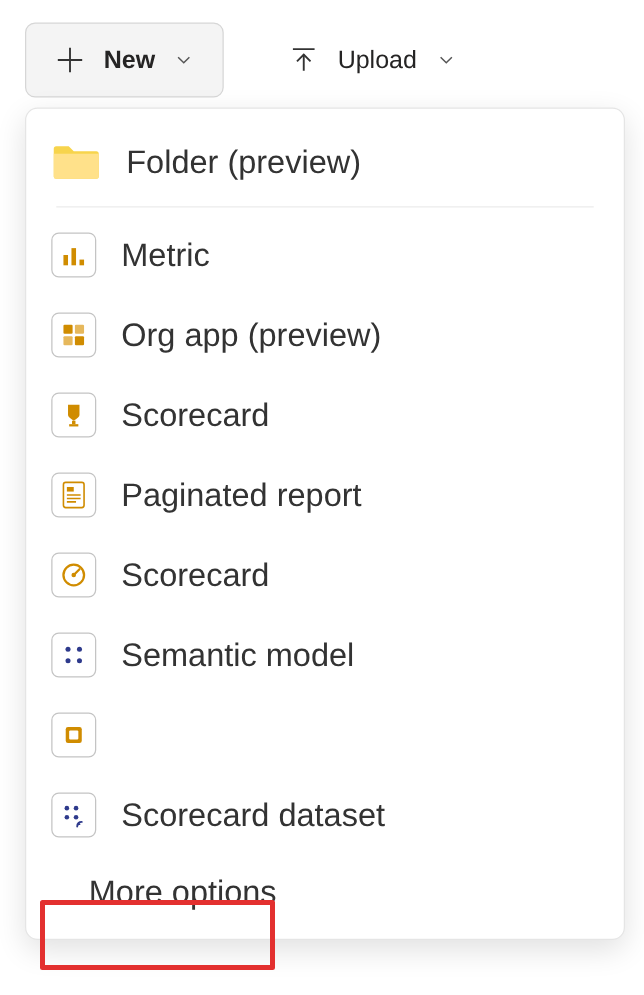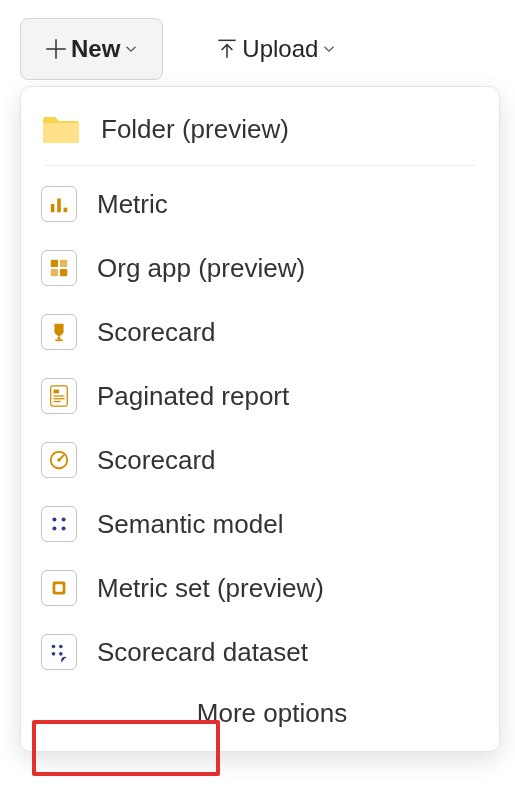--- a/index.html
+++ b/index.html
@@ -13,22 +13,22 @@
     }
     .toolbar {
       display: flex;
       align-items: center;
       gap: 28px;
       padding: 18px 20px 0 20px;
     }
     .btn {
       display: inline-flex;
       align-items: center;
-      gap: 2px;
-      font-size: 24px;
+      gap: 14px;
+      font-size: 20px;
       color: #252424;
       padding: 16px 22px;
       border-radius: 8px;
       cursor: pointer;
       background: transparent;
       border: 1px solid transparent;
     }
     .btn.primary {
       background: #f4f4f4;
       border: 1px solid #d6d6d6;
@@ -56,21 +56,20 @@
       padding: 14px 20px;
       font-size: 26px;
       color: #333;
       cursor: pointer;
     }
     .menu-item.more {
       padding: 14px 26px 14px 50px;
       font-size: 26px;
       color: #333;
       position: relative;
-      justify-content: center;
     }
     .menu-divider {
       border: none;
       border-top: 1px solid #ececec;
       margin: 4px 24px 6px 24px;
     }
     .menu-icon {
       width: 36px;
       height: 36px;
       border-radius: 6px;
@@ -214,21 +213,20 @@
     <span>Semantic model</span>
   </div>
 
   <div class="menu-item">
     <span class="menu-icon">
       <svg width="22" height="22" viewBox="0 0 24 24">
           <rect x="5" y="5" width="14" height="14" rx="2" fill="#d08c00"></rect>
           <rect x="8" y="8" width="8" height="8" rx="1" fill="#fff"></rect>
         </svg>
     </span>
-    <span>Metric set (preview)</span>
   </div>
 
   <div class="menu-item">
     <span class="menu-icon">
       <svg width="22" height="22" viewBox="0 0 24 24">
           <circle cx="6" cy="6" r="2" fill="#2e3a8c"></circle>
           <circle cx="14" cy="6" r="2" fill="#2e3a8c"></circle>
           <circle cx="6" cy="14" r="2" fill="#2e3a8c"></circle>
           <circle cx="14" cy="14" r="2" fill="#2e3a8c"></circle>
           <path d="M15 22 Q15 18 19 18 M15 22 Q15 20 17 20" fill="none" stroke="#2e3a8c" stroke-width="1.6" stroke-linecap="round"></path>

